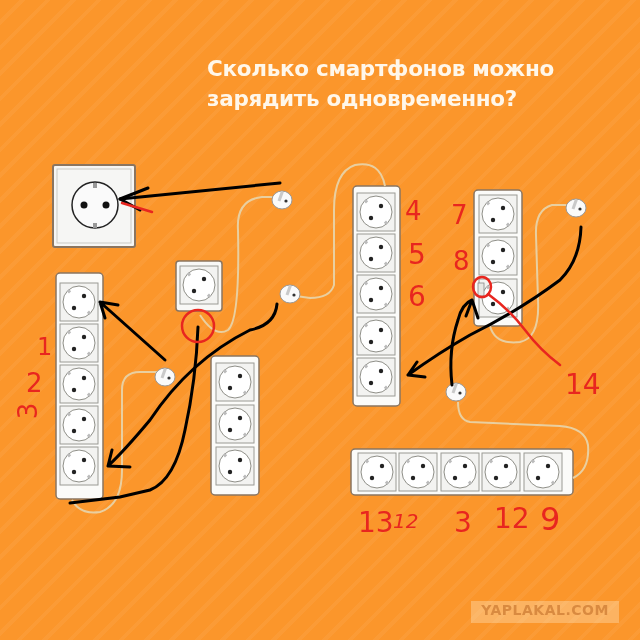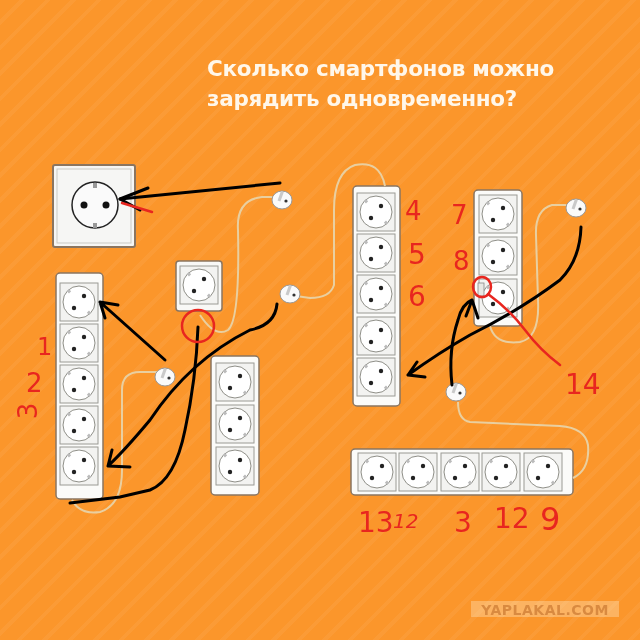--- a/index.html
+++ b/index.html
@@ -2,21 +2,21 @@
 <html><head>
 <meta charset="utf-8">
 <style>
   html, body { margin:0; padding:0; }
   body { width:640px; height:640px; overflow:hidden; background:#fb962b; position:relative; font-family:"DejaVu Sans", sans-serif; }
   .bg-stripes { position:absolute; inset:0; background: repeating-linear-gradient(135deg, rgba(255,255,255,0) 0px, rgba(255,255,255,0) 14px, rgba(255,255,255,0.05) 14px, rgba(255,255,255,0.05) 18px); }
   .title { position:absolute; left:207px; top:54px; color:#fff7ea; font-size:21.5px; font-weight:bold; line-height:30px; font-family:"DejaVu Sans", sans-serif; letter-spacing:-0.3px; }
   .title div { white-space:nowrap; }
   svg.scene { position:absolute; left:0; top:0; }
   .label { position:absolute; color:#e8261f; font-family:"DejaVu Sans", sans-serif; font-weight:normal; font-size:26px; line-height:26px; }
-  .watermark { position:absolute; left:471px; top:601px; width:148px; height:16px; background:rgba(255,235,200,0.35); color:#d98a40; font-family:"DejaVu Sans", sans-serif; font-weight:bold; font-size:14px; line-height:19px; text-align:center; letter-spacing:0.5px; }
+  .watermark { position:absolute; left:471px; top:601px; width:148px; height:22px; background:rgba(255,235,200,0.35); color:#d98a40; font-family:"DejaVu Sans", sans-serif; font-weight:bold; font-size:14px; line-height:19px; text-align:center; letter-spacing:0.5px; }
 </style>
 </head>
 <body>
 
 <div class="bg-stripes"></div>
 
 <div class="title">
   <div>Сколько смартфонов можно</div>
   <div>зарядить одновременно?</div>
 </div>

